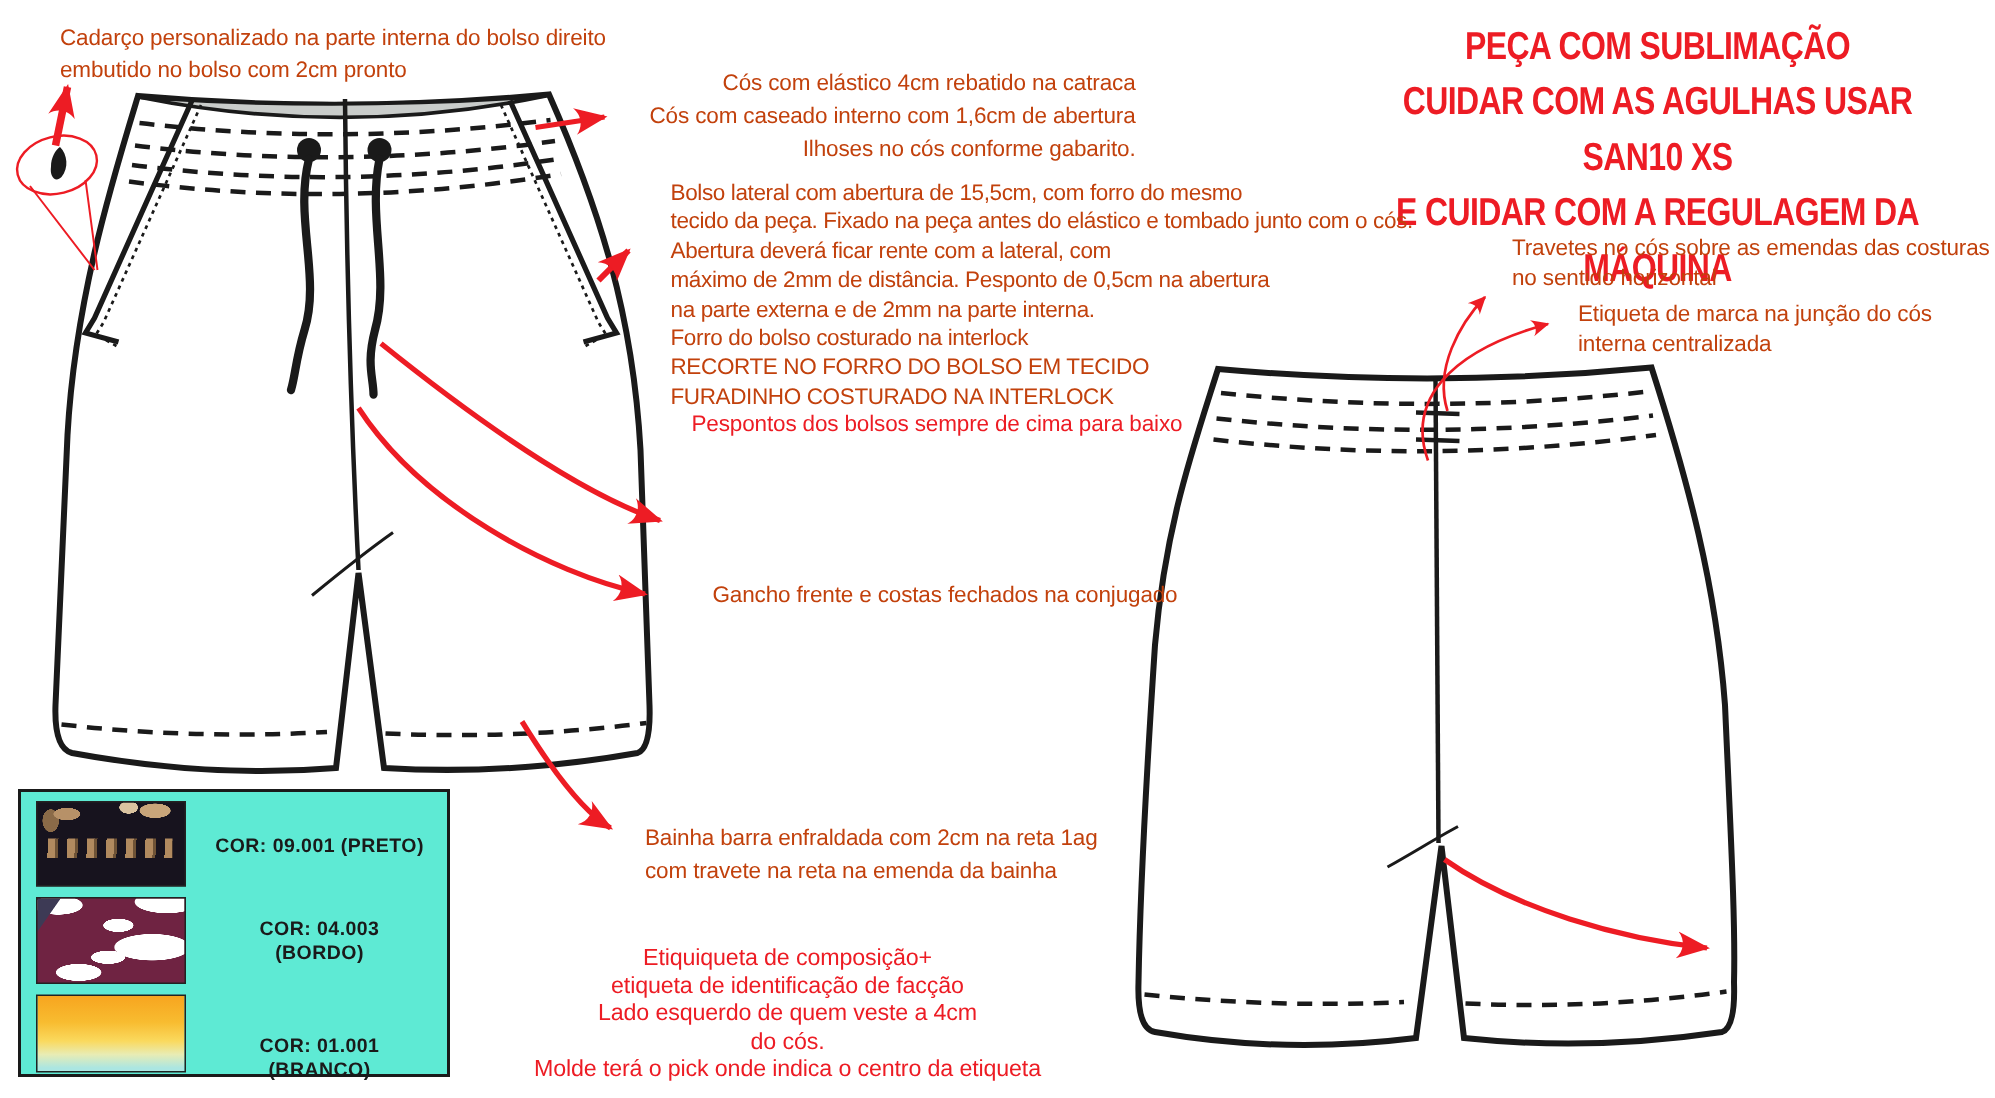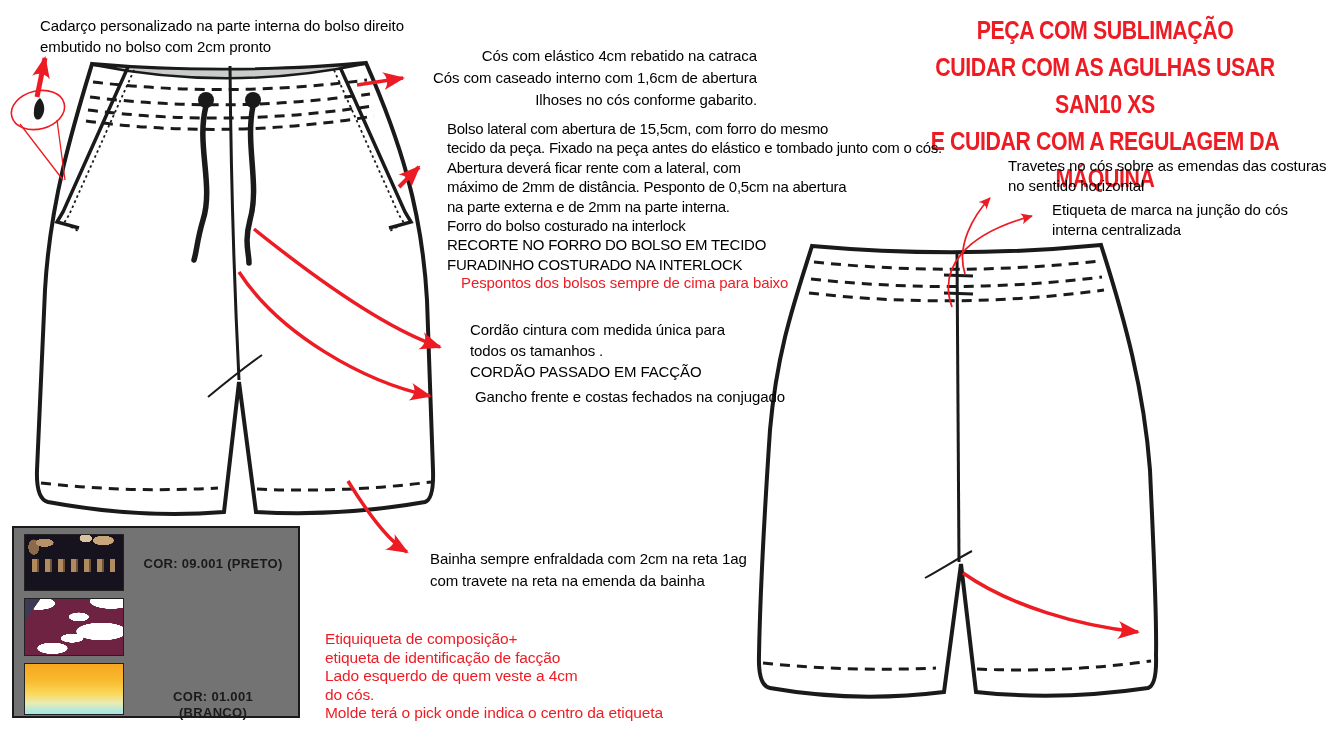--- a/index.html
+++ b/index.html
@@ -2,44 +2,44 @@
 <html style="--red: #ed1c24; --ink: #1a1a1a; --waistband-gray: #c9ccca; --swatch-preto-bg: #17131e; --swatch-preto-gold: #c49a6c; --swatch-bordo-bg: #6f2342; --swatch-branco-top: #f7a51f; --swatch-branco-bottom: #abe6e2;"><head>
 <meta charset="utf-8">
 <style>
   html,body{margin:0;padding:0;background:#fff;}
   .canvas{
     position:relative;width:1330px;height:732px;background:#fff;overflow:hidden;
     font-family:"Liberation Sans","DejaVu Sans",sans-serif;color:#231f20;
   }
   svg{position:absolute;left:0;top:0;}
   .txt{position:absolute;white-space:pre-line;font-size:15px;line-height:1.4;letter-spacing:-0.1px;}
-  .note{color:#000000;}
+  .note{color:#c2410c;}
   .red{color:var(--red,#ed1c24);}
-  .center{text-align:left;}
+  .center{text-align:center;}
 
   .note-cadarco{left:40px;top:15px;width:430px;line-height:1.42;}
   .warning-title{
     left:880px;top:12px;width:450px;text-align:center;color:var(--red,#ed1c24);
     font-weight:bold;font-size:26px;line-height:37px;letter-spacing:-0.5px;
     transform:scaleX(0.82);transform-origin:center top;white-space:pre-line;position:absolute;
   }
   .note-cos{left:433px;top:45px;line-height:1.45;text-align:right;}
   .note-bolso{left:447px;top:119px;line-height:19.4px;letter-spacing:-0.25px;}
   .note-bolso-red{left:461px;top:273px;line-height:19.4px;font-weight:normal;}
   .note-cordao{left:470px;top:319px;line-height:21px;}
   .note-gancho{left:475px;top:386px;}
   .note-bainha{left:430px;top:548px;line-height:1.45;}
   .note-composicao{left:325px;top:630px;width:400px;line-height:18.6px;font-size:15.5px;}
   .note-travetes{left:1008px;top:156px;line-height:20px;}
   .note-etiqueta-marca{left:1052px;top:200px;line-height:20px;}
   .note-entre-pernas{left:1150px;top:634px;width:170px;line-height:19.6px;}
 
   
   .color-panel{position:absolute;left:12px;top:526px;width:288px;height:192px;
-    border:2.5px solid #1a1a1a;background:#737373;box-sizing:border-box;}
+    border:2.5px solid #1a1a1a;background:#5eead4;box-sizing:border-box;}
   .swatch{position:absolute;left:10px;width:100px;border:1.5px solid #222;box-sizing:border-box;}
   .swatch-preto{top:6px;height:57px;background-color:#17131e;
     background-image:
       radial-gradient(ellipse 13px 6px at 20% 14%, #b79168 68%, transparent 70%),
       radial-gradient(ellipse 8px 11px at 9% 22%, #8a6a48 68%, transparent 70%),
       radial-gradient(ellipse 15px 7px at 80% 10%, #c8a57a 68%, transparent 70%),
       radial-gradient(ellipse 9px 6px at 62% 6%, #d9c3a0 68%, transparent 70%),
       repeating-linear-gradient(92deg, transparent 0 3px, #b18a5f 3px 8px, #6f5336 8px 10px, transparent 10px 13px);
     background-size:auto,auto,auto,auto,88% 13px;
     background-position:0 0,0 0,0 0,0 0,4px 58%;
@@ -192,40 +192,39 @@
   <div class="txt note note-bolso">Bolso lateral com abertura de 15,5cm, com forro do mesmo
 tecido da peça. Fixado na peça antes do elástico e tombado junto com o cós.
 Abertura deverá ficar rente com a lateral, com
 máximo de 2mm de distância. Pesponto de 0,5cm na abertura
 na parte externa e de 2mm na parte interna.
 Forro do bolso costurado na interlock
 RECORTE NO FORRO DO BOLSO EM TECIDO
 FURADINHO COSTURADO NA INTERLOCK</div>
   <div class="txt red note-bolso-red">Pespontos dos bolsos sempre de cima para baixo</div>
 
-  <div class="txt note note-cordao">Cordão cintura com medida única para
-todos os tamanhos .
-CORDÃO PASSADO EM FACÇÃO</div>
   <div class="txt note note-gancho">Gancho frente e costas fechados na conjugado</div>
-  <div class="txt note note-bainha">Bainha sempre enfraldada com 2cm na reta 1ag
+  <div class="txt note note-bainha">Bainha barra enfraldada com 2cm na reta 1ag
 com travete na reta na emenda da bainha</div>
 
   <div class="txt red center note-composicao">Etiquiqueta de composição+
 etiqueta de identificação de facção
 Lado esquerdo de quem veste a 4cm
 do cós.
 Molde terá o pick onde indica o centro da etiqueta</div>
 
   <div class="txt note note-etiqueta-marca">Etiqueta de marca na junção do cós
 interna centralizada</div>
   <div class="txt note note-travetes">Travetes no cós sobre as emendas das costuras
 no sentido horizontal</div>
 
   <div class="color-panel">
     <div class="swatch swatch-preto"></div>
     <div class="swatch swatch-bordo"></div>
     <div class="swatch swatch-branco"></div>
     <div class="swatch-label label-1">COR: 09.001 (PRETO)</div>
+    <div class="swatch-label label-2">COR: 04.003
+(BORDO)</div>
     <div class="swatch-label label-3">COR: 01.001
 (BRANCO)</div>
   </div>
 
 </div>
 
 </body></html>

